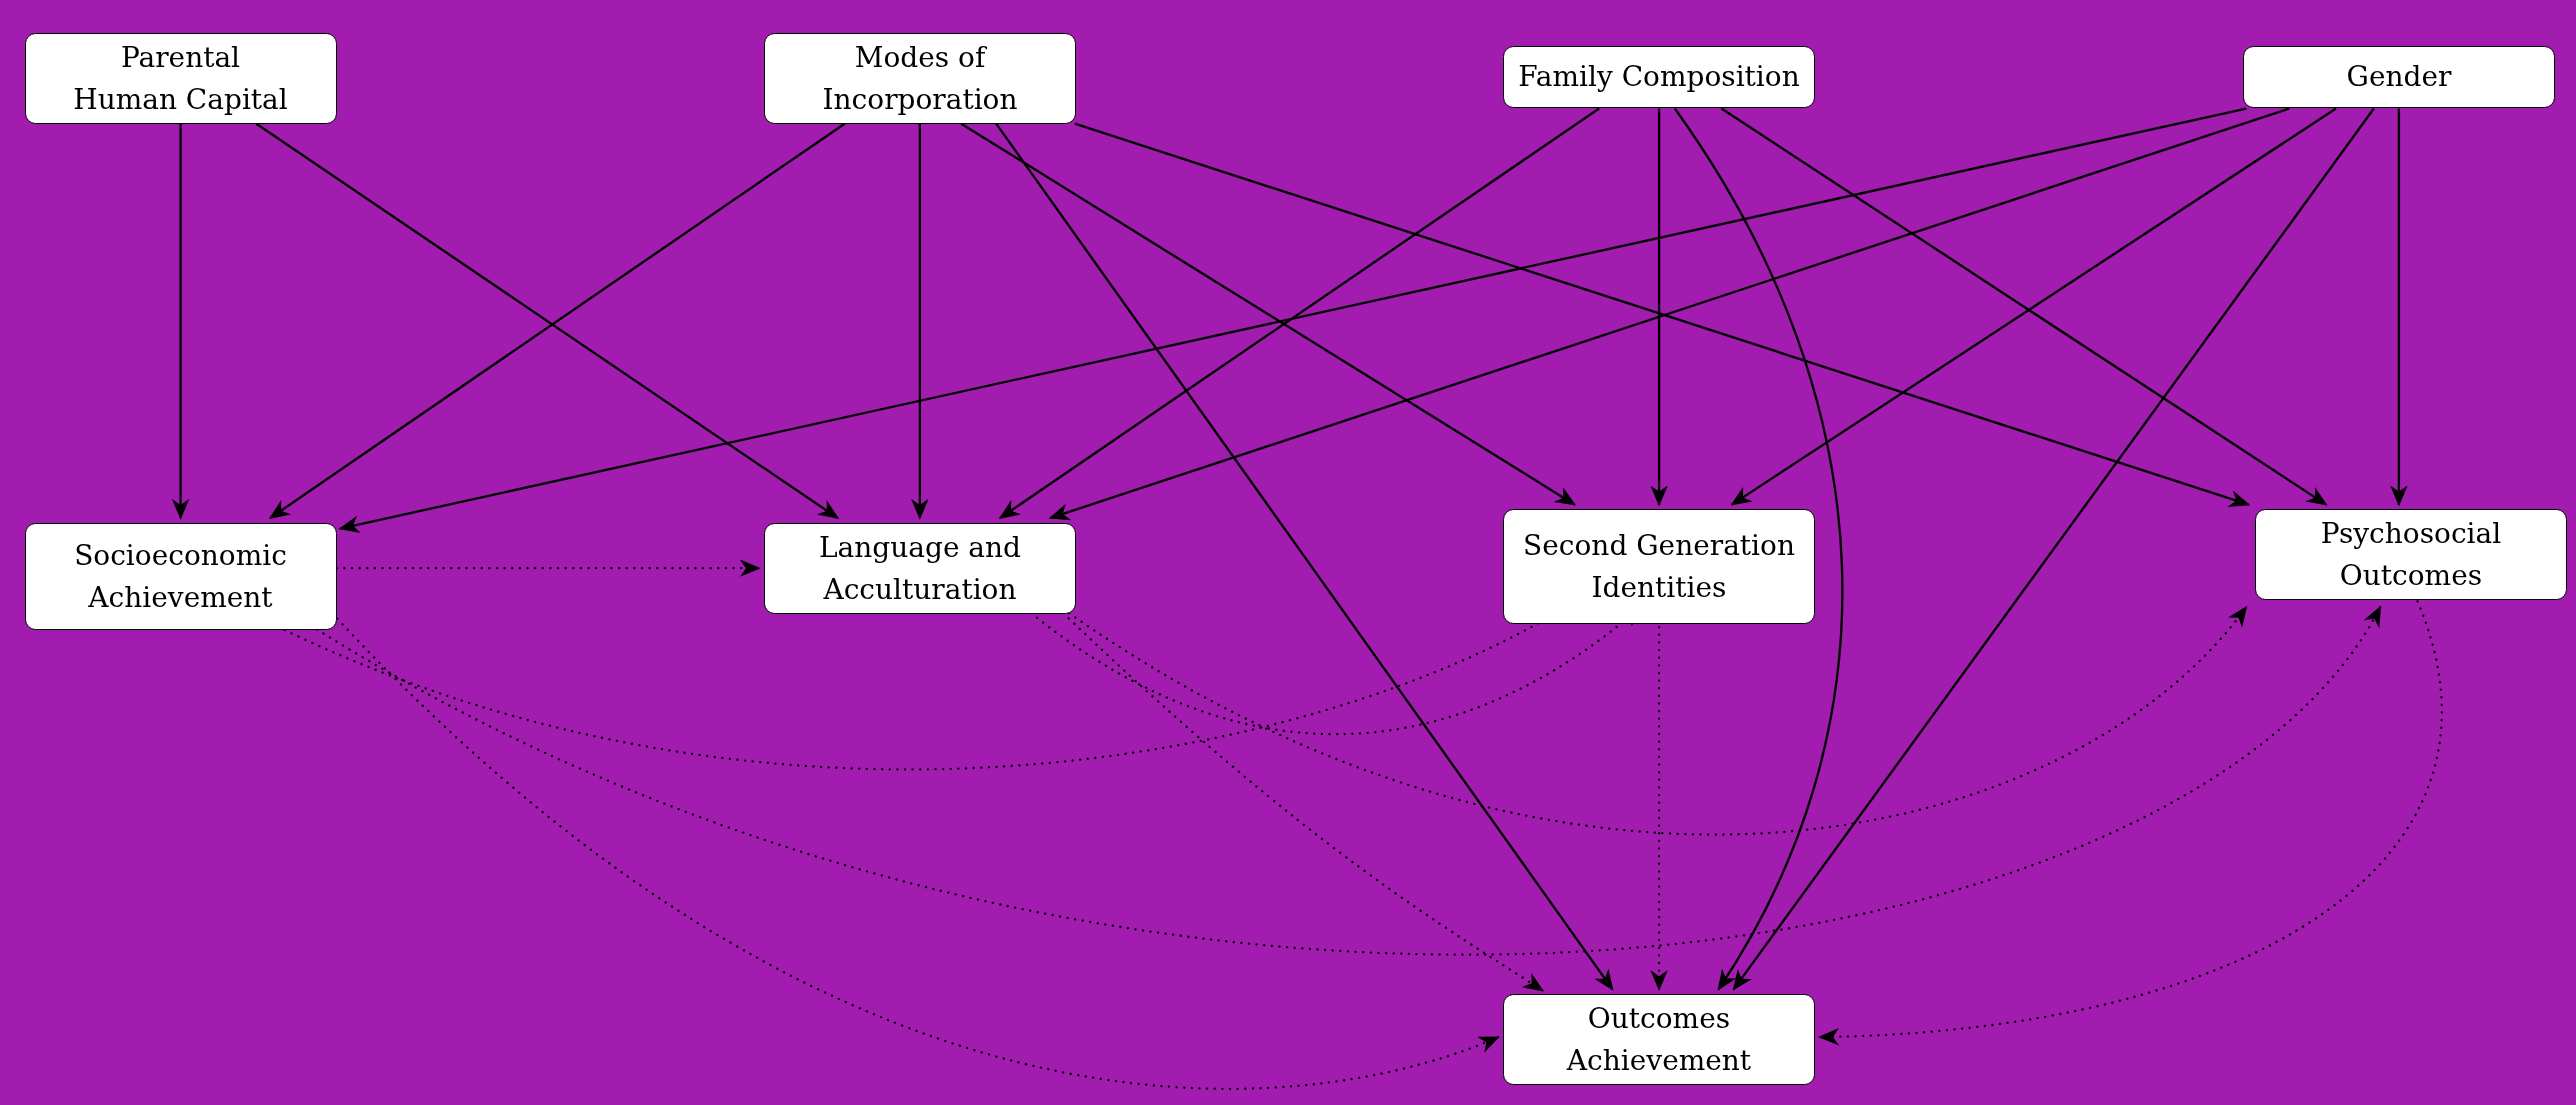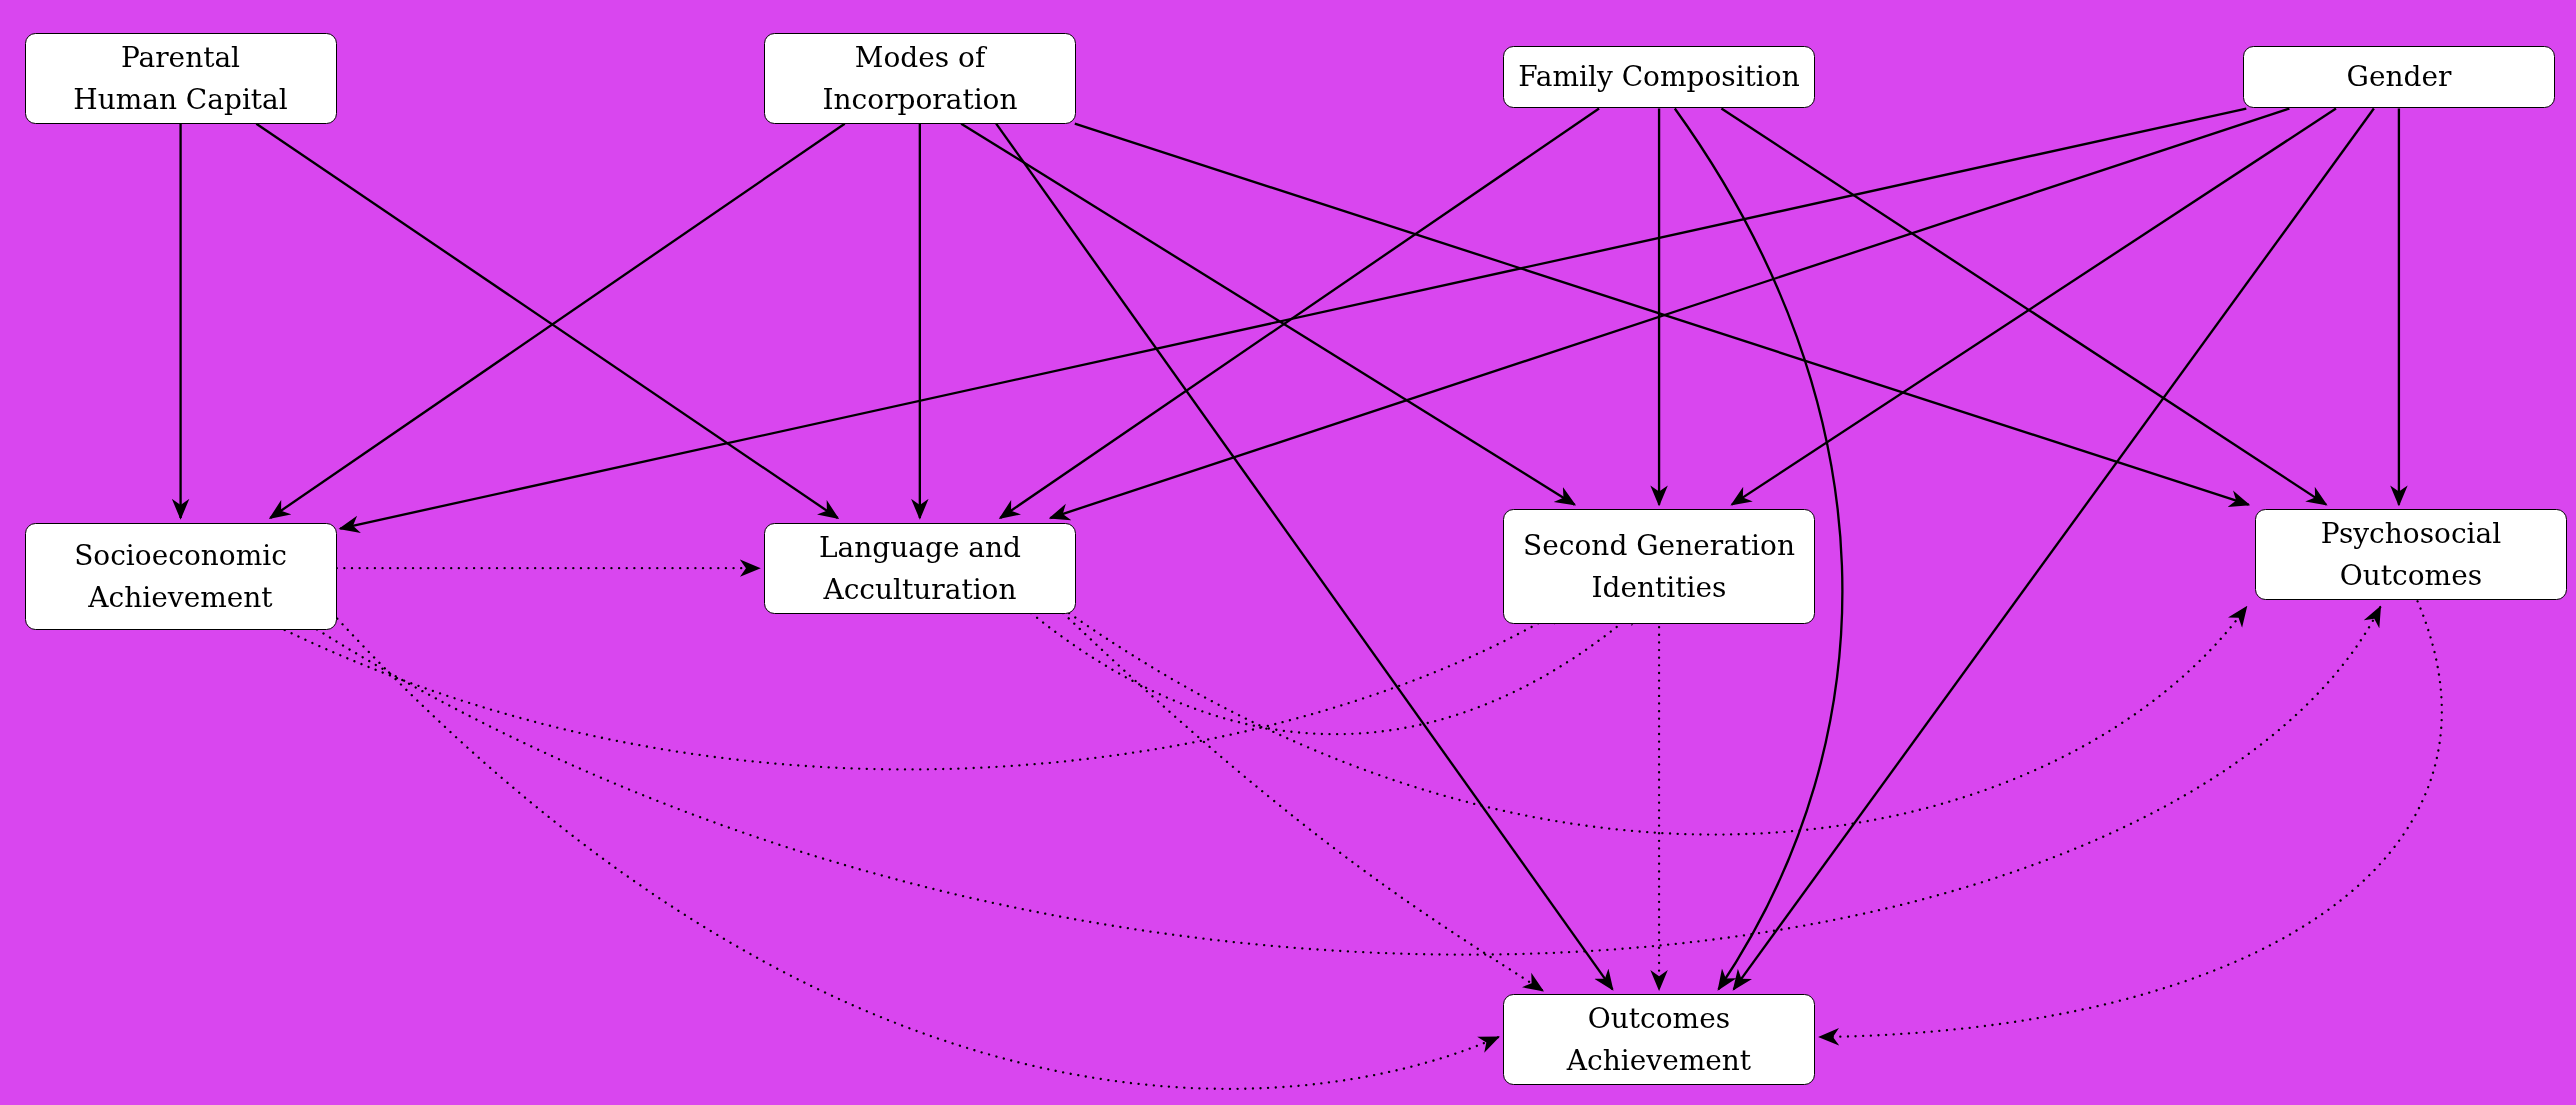--- a/index.html
+++ b/index.html
@@ -4,21 +4,21 @@
 <style>
   html, body {
     margin: 0;
     padding: 0;
     background: #ffffff;
   }
   .stage {
     position: relative;
     width: 2576px;
     height: 1106px;
-    background: #d946ef;
+    background: #a21caf;
     font-family: "DejaVu Serif", "Liberation Serif", serif;
     overflow: hidden;
   }
   #edges {
     position: absolute;
     left: 0;
     top: 0;
     width: 2576px;
     height: 1106px;
   }

